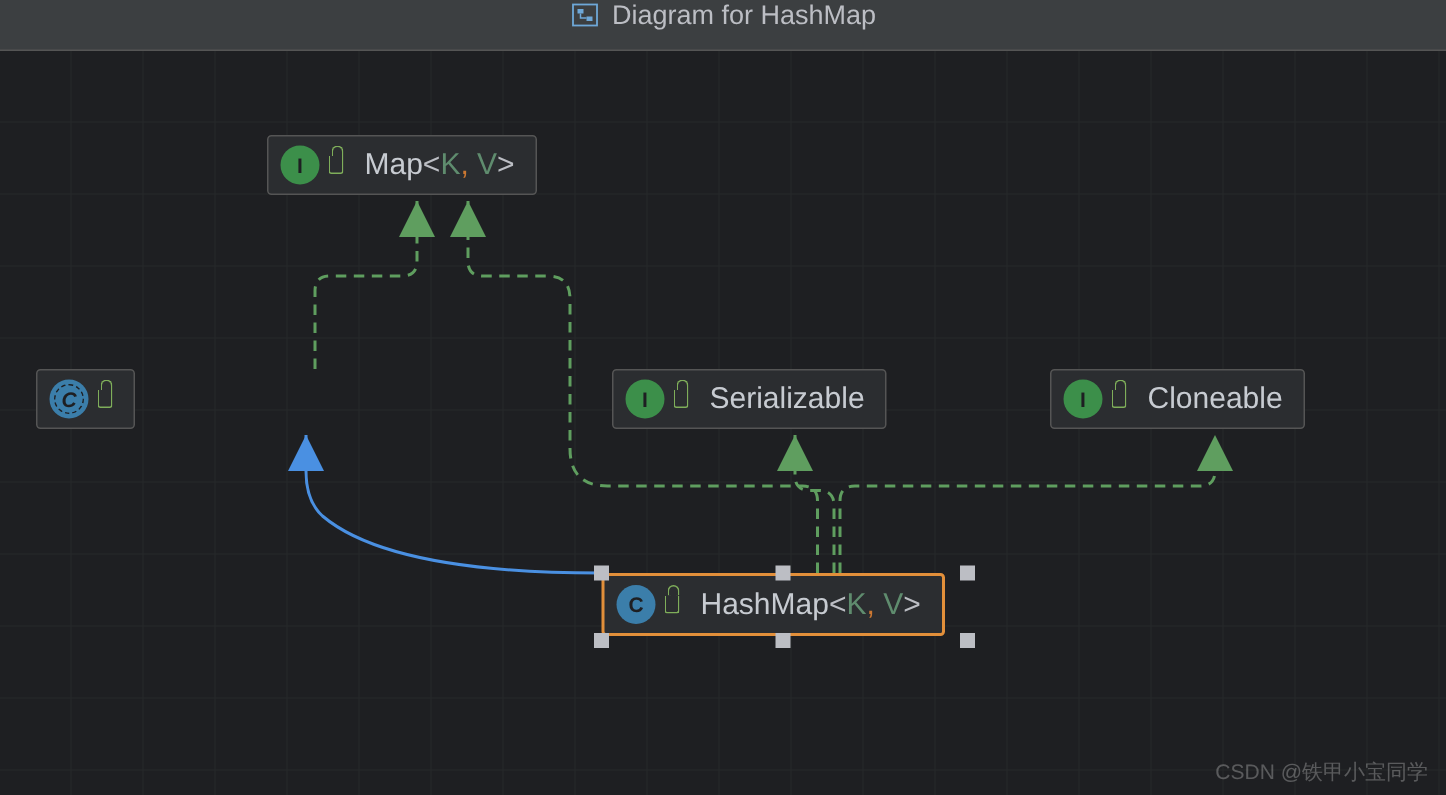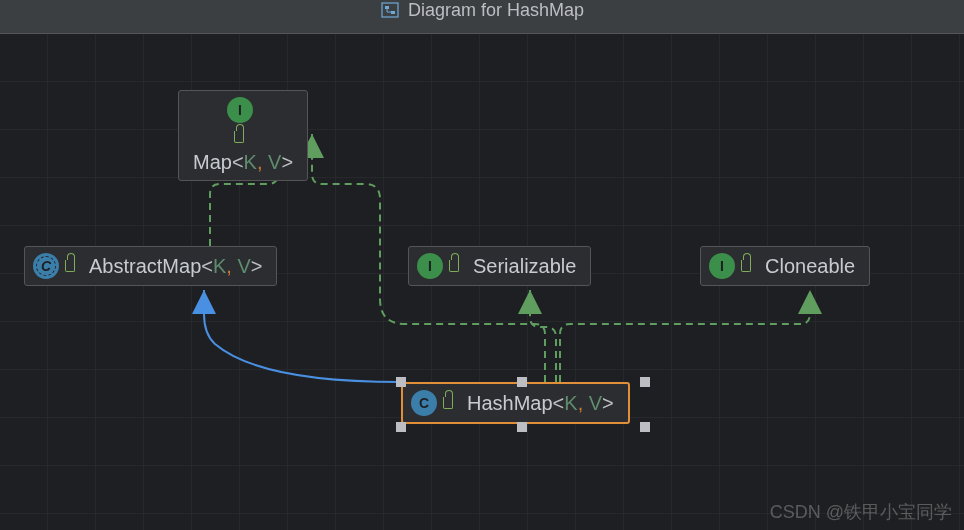--- a/index.html
+++ b/index.html
@@ -68,21 +68,21 @@
   .tname { margin-left: 6px; }
   .lt, .gt, .comma, .sp { color: #bcbec4; }
   .tp { color: #5f8c6e; }
   .comma { color: #cc7832; }
   .handle {
     position: absolute; width: 10px; height: 10px; background: #bcbec4;
   }
   svg.edges { position:absolute; inset:0; width:100%; height:100%; pointer-events:none; }
   .watermark {
     position: absolute; right: 12px; bottom: 6px;
-    font-size: 18px; color: rgba(200,200,200,0.35);
+    font-size: 14px; color: rgba(200,200,200,0.35);
   }
   .diagram-icon { display:inline-flex; }
 </style>
 </head>
 <body>
 
 <div class="titlebar">
   <span class="diagram-icon">
     <svg width="20" height="20" viewBox="0 0 20 20">
       <rect x="2" y="3" width="16" height="14" fill="none" stroke="#6ea8d8" stroke-width="1.2"></rect>
@@ -110,34 +110,31 @@
 
     <path d="M545,348 L545,300 Q545,290 535,290 L405,290 Q380,290 380,265 L380,165 Q380,150 365,150 L322,150 Q312,150 312,140 L312,100" fill="none" stroke="#5f9e5f" stroke-width="2" stroke-dasharray="7 5" marker-end="url(#arrow-green)"></path>
 
     <path d="M556,348 L556,303 Q556,293 546,293 L540,293 Q530,293 530,283 L530,256" fill="none" stroke="#5f9e5f" stroke-width="2" stroke-dasharray="7 5" marker-end="url(#arrow-green)"></path>
 
     <path d="M560,348 L560,300 Q560,290 570,290 L800,290 Q810,290 810,280 L810,256" fill="none" stroke="#5f9e5f" stroke-width="2" stroke-dasharray="7 5" marker-end="url(#arrow-green)"></path>
 
     <path d="M400,348 Q260,348 215,310 Q204,300 204,280 L204,256" fill="none" stroke="#4a90e2" stroke-width="2" marker-end="url(#arrow-blue)"></path>
   </svg>
 
-  <div class="node" style="left:178px; top:56px;flex-direction:column;">
+  <div class="node" style="left:178px; top:56px;">
     <span class="badge interface"></span>
     <span class="lock"></span>
     <span class="tname">
       <span>Map</span><span class="lt">&lt;</span><span class="tp">K</span><span class="comma">,</span><span class="sp"> </span><span class="tp">V</span><span class="gt">&gt;</span>
     </span>
   </div>
 
   <div class="node" style="left:24px; top:212px;">
     <span class="badge abstract"></span>
     <span class="lock"></span>
-    <span class="tname">
-      <span>AbstractMap</span><span class="lt">&lt;</span><span class="tp">K</span><span class="comma">,</span><span class="sp"> </span><span class="tp">V</span><span class="gt">&gt;</span>
-    </span>
   </div>
 
   <div class="node" style="left:700px; top:212px;">
     <span class="badge interface"></span>
     <span class="lock"></span>
     <span class="tname">Cloneable</span>
   </div>
 
   <div class="node" style="left:408px; top:212px;">
     <span class="badge interface"></span>

